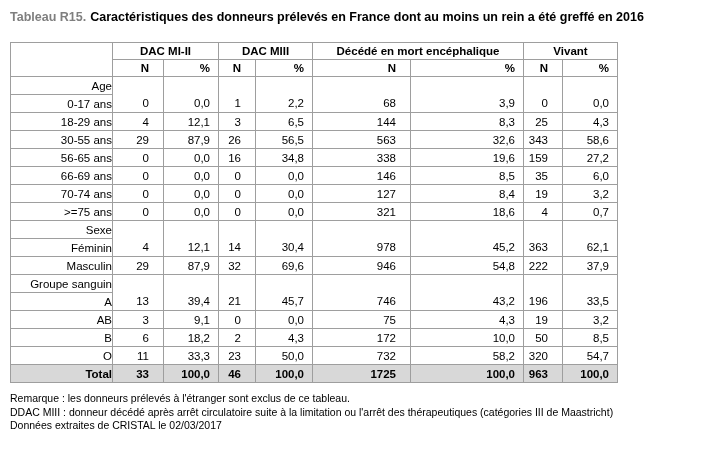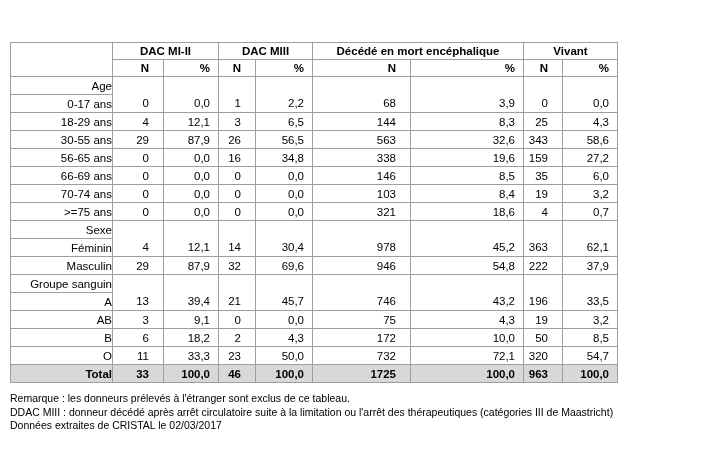--- a/index.html
+++ b/index.html
@@ -36,20 +36,23 @@
   tr.total td{background:var(--total-bg);font-weight:bold;}
   .footnotes{
     position:absolute;left:10px;top:392px;font-size:10.5px;line-height:13.6px;white-space:nowrap;
   }
 </style>
 </head>
 <body>
 
 <div class="page">
 
+  <div class="title">
+    <span class="tprefix">Tableau R15.</span><span>Caractéristiques des donneurs prélevés en France dont au moins un rein a été greffé en 2016</span>
+  </div>
 
   <table class="donors">
     <colgroup>
       <col style="width:102px">
         <col style="width:51px">
         <col style="width:55px">
       <col style="width:37px">
         <col style="width:57px">
         <col style="width:98px">
       <col style="width:113px">
@@ -141,21 +144,21 @@
           <td class="pct num-cell">8,5</td>
           <td class="n num-cell">35</td>
           <td class="pct num-cell">6,0</td>
         </tr>
         <tr class="data">
           <td class="label">70-74 ans</td>
           <td class="n num-cell">0</td>
           <td class="pct num-cell">0,0</td>
           <td class="n num-cell">0</td>
           <td class="pct num-cell">0,0</td>
-          <td class="n num-cell">103</td>
+          <td class="n num-cell">127</td>
           <td class="pct num-cell">8,4</td>
           <td class="n num-cell">19</td>
           <td class="pct num-cell">3,2</td>
         </tr>
         <tr class="data">
           <td class="label">&gt;=75 ans</td>
           <td class="n num-cell">0</td>
           <td class="pct num-cell">0,0</td>
           <td class="n num-cell">0</td>
           <td class="pct num-cell">0,0</td>
@@ -241,21 +244,21 @@
           <td class="n num-cell">50</td>
           <td class="pct num-cell">8,5</td>
         </tr>
         <tr class="data">
           <td class="label">O</td>
           <td class="n num-cell">11</td>
           <td class="pct num-cell">33,3</td>
           <td class="n num-cell">23</td>
           <td class="pct num-cell">50,0</td>
           <td class="n num-cell">732</td>
-          <td class="pct num-cell">72,1</td>
+          <td class="pct num-cell">58,2</td>
           <td class="n num-cell">320</td>
           <td class="pct num-cell">54,7</td>
         </tr>
         <tr class="total">
           <td class="label">Total</td>
           <td class="n num-cell">33</td>
           <td class="pct num-cell">100,0</td>
           <td class="n num-cell">46</td>
           <td class="pct num-cell">100,0</td>
           <td class="n num-cell">1725</td>

